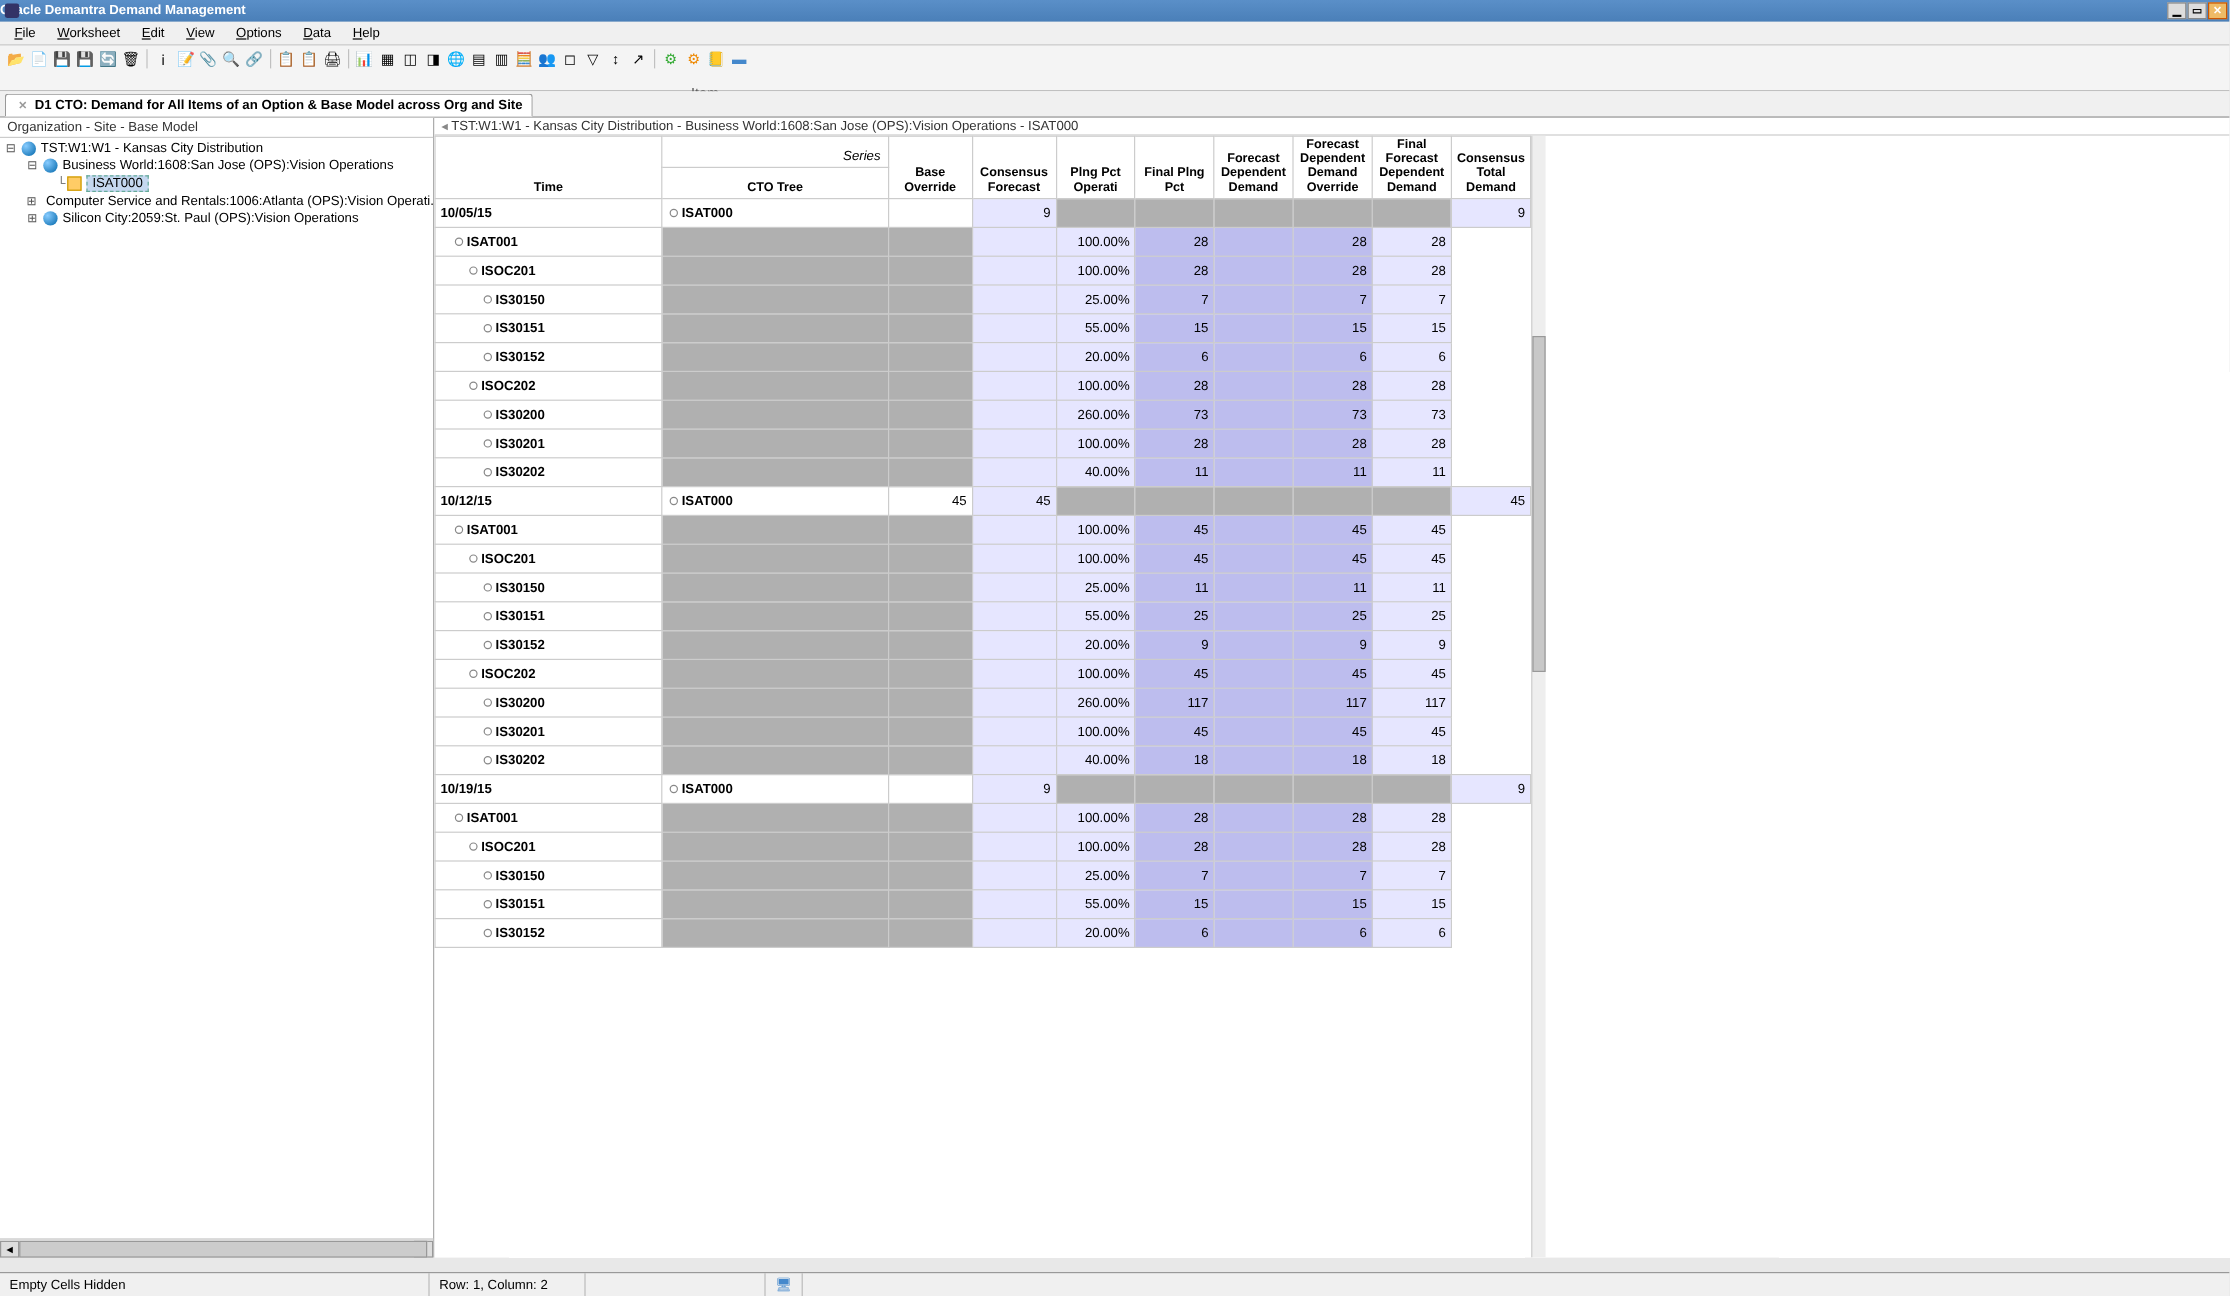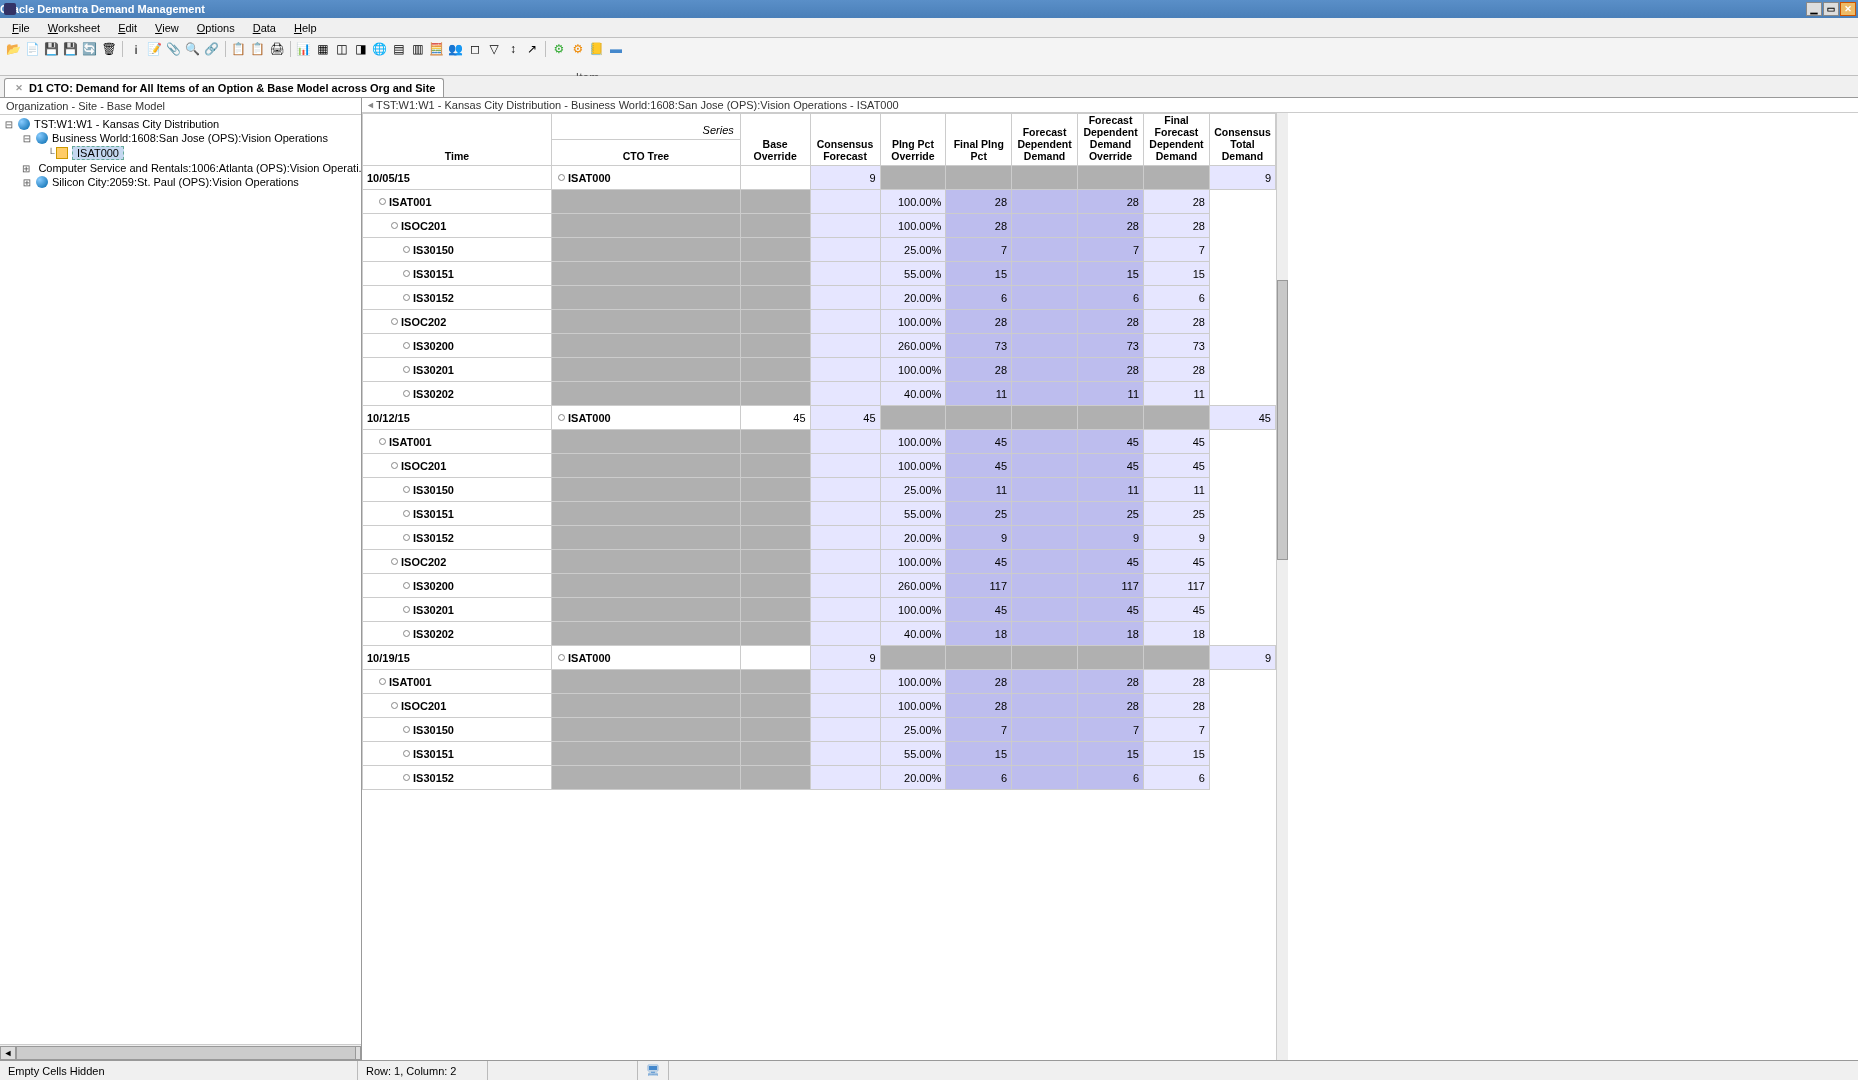--- a/index.html
+++ b/index.html
@@ -48,21 +48,21 @@
 table.grid td.lav { background: #e6e6ff; }
 table.grid td.pur { background: #bdbdee; }
 .cto-node { display: flex; align-items: center; gap: 3px; }
 .cto-node .dot { width: 7px; height: 7px; border-radius: 50%; border: 1px solid #888; background: #fff; display: inline-block; }
 .cto-node.l0 { padding-left: 2px; }
 .cto-node.l1 { padding-left: 12px; }
 .cto-node.l2 { padding-left: 24px; }
 .cto-node.l3 { padding-left: 36px; text-align: right; }
 .vtrack { width: 12px; background: #eee; border-left: 1px solid #ccc; position: relative; }
 .vthumb { position: absolute; left: 0; right: 0; top: 167px; height: 280px; background: #c8c8c8; border: 1px solid #999; }
-.statusbar { height: 20px; background: #f0f0f0; border-top: 1px solid #999; display: flex; align-items: center; font-size: 11px; }
+.statusbar { height: 20px; background: #f0f0f0; border-top: 1px solid #999; display: flex; align-items: center; font-size: 11px; margin-top: 12px; }
 .statusbar .cell { border-right: 1px solid #bbb; padding: 0 8px; height: 100%; display: flex; align-items: center; }
 .hscroll { height: 16px; background: #eee; border-top: 1px solid #ccc; display: flex; align-items: center; }
 .hscroll .hbtn { width: 16px; height: 14px; background: #ddd; border: 1px solid #999; display: inline-flex; align-items: center; justify-content: center; font-size: 9px; cursor: pointer; }
 .hscroll .htrack { flex: 1; height: 14px; position: relative; }
 .hscroll .hthumb { position: absolute; left: 0; width: 340px; height: 14px; background: #ccc; border: 1px solid #999; }
 </style>
 </head>
 <body>
 
 <div class="titlebar">
@@ -181,21 +181,21 @@
     </div>
     <div style="flex:1;display:flex;overflow:hidden">
       <div class="grid-wrap">
         <table class="grid" id="grid">
             <tbody>
               <tr>
                 <th rowspan="2" class="col-h" style="width:140px">Time</th>
                 <th class="series-hdr" style="width:190px">Series</th>
                 <th rowspan="2" class="col-h" style="width:70px">Base Override</th>
                 <th rowspan="2" class="col-h" style="width:70px">Consensus Forecast</th>
-                <th rowspan="2" class="col-h" style="width:66px">Plng Pct Override</th>
+                <th rowspan="2" class="col-h" style="width:66px">Plng Pct Operati</th>
                 <th rowspan="2" class="col-h" style="width:66px">Final Plng Pct</th>
                 <th rowspan="2" class="col-h" style="width:66px">Forecast Dependent Demand</th>
                 <th rowspan="2" class="col-h" style="width:66px">Forecast Dependent Demand Override</th>
                 <th rowspan="2" class="col-h" style="width:66px">Final Forecast Dependent Demand</th>
                 <th rowspan="2" class="col-h" style="width:66px">Consensus Total Demand</th>
               </tr>
               <tr>
                 <th class="col-h">CTO Tree</th>
               </tr>
             </tbody>

